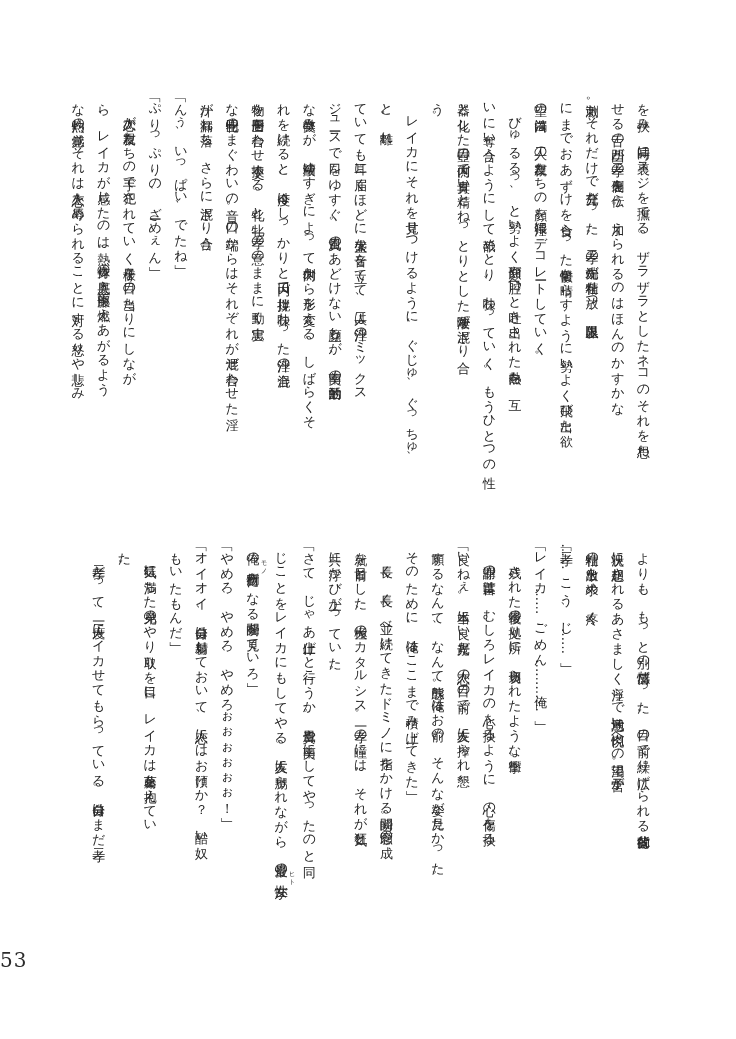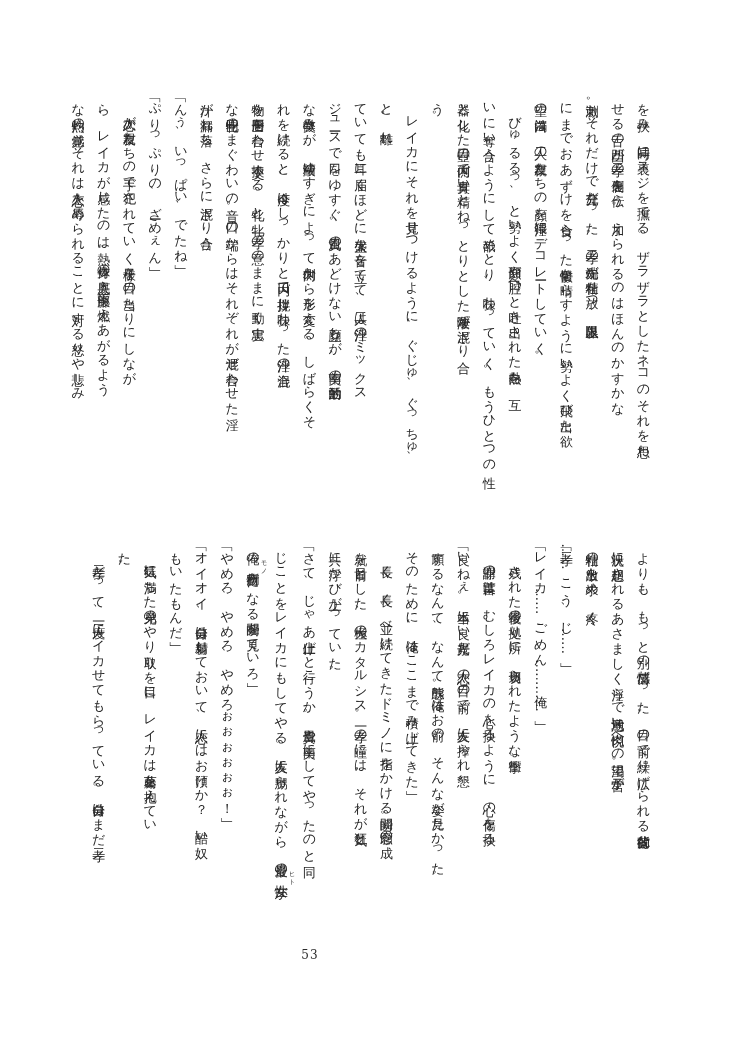--- a/index.html
+++ b/index.html
@@ -38,22 +38,21 @@
   ruby rt {
     font-size: 6.5px;
     letter-spacing: 0;
     color: #333333;
   }
   .page-number {
     position: absolute;
     top: 948px;
     left: 0;
     width: 620px;
-    text-align: center;
-    font-size: 12px;
+    font-size: 20px;
     letter-spacing: 1px;
     color: #2b2b2b;
   }
 </style>
 </head>
 <body>
 
 <div class="page">
   <div class="vblock" id="top-block">
       <div class="tcol">を挟み、同時に裏スジを撫でる。ザラザラとしたネコのそれを思わ</div>

